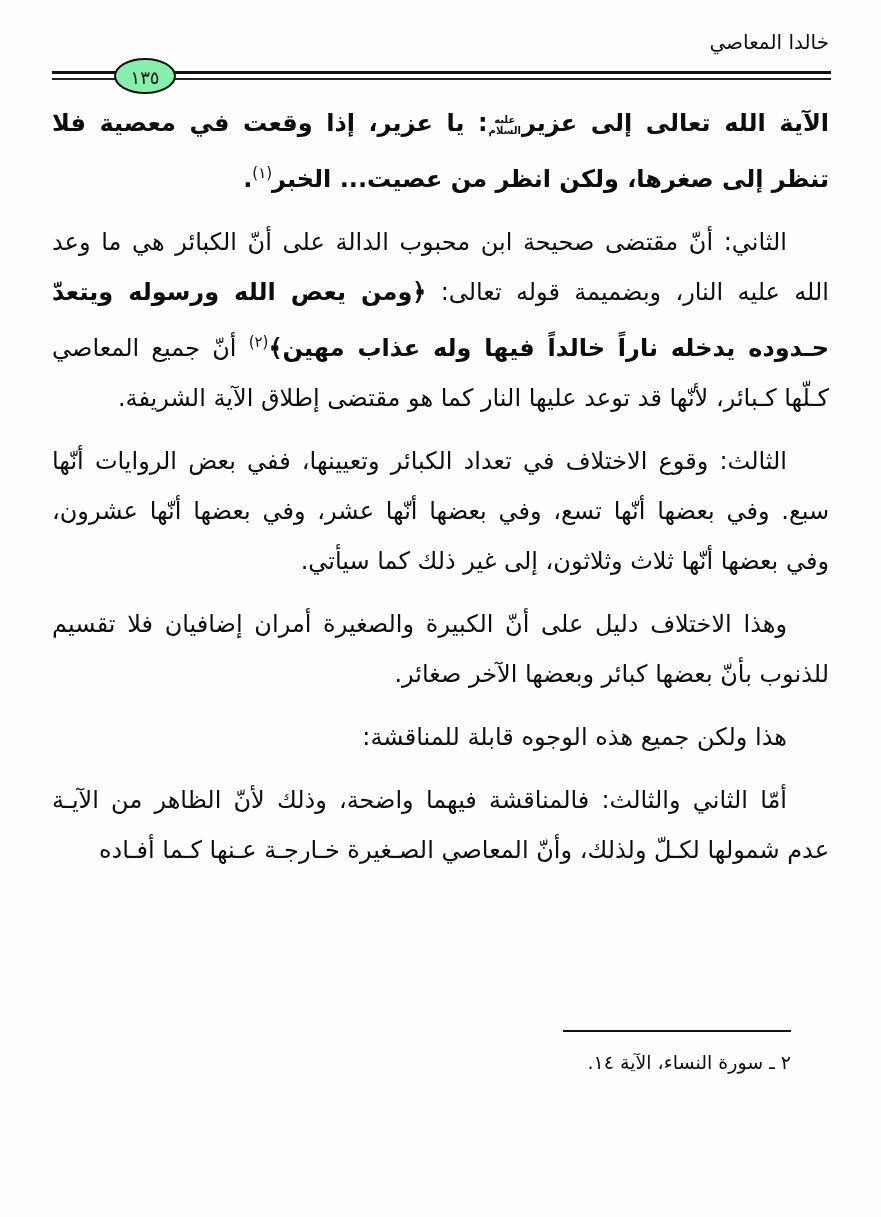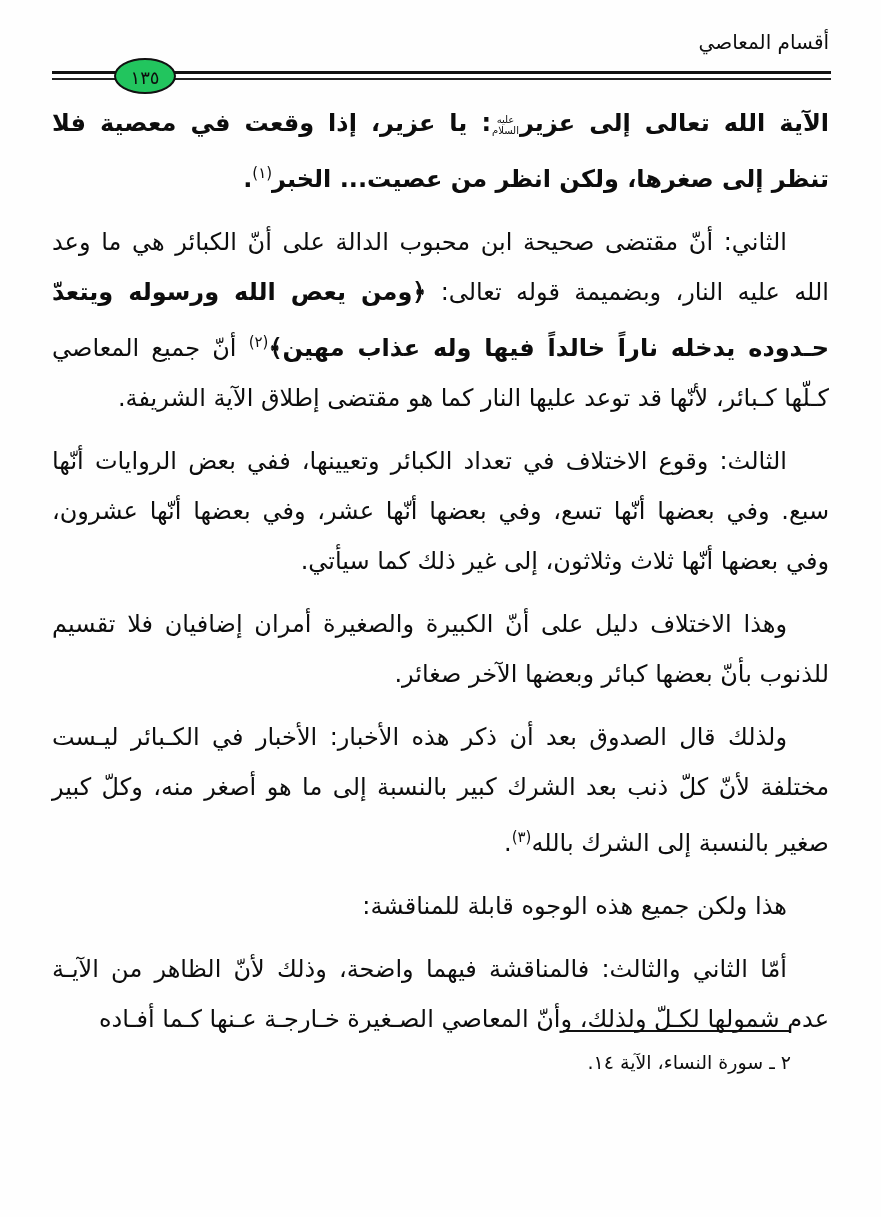--- a/index.html
+++ b/index.html
@@ -31,21 +31,21 @@
     height: 9px;
     border-top: 3px solid #111;
     border-bottom: 2px solid #222;
   }
   .page-number-badge {
     position: absolute;
     top: 58px;
     left: 114px;
     width: 62px;
     height: 36px;
-    background: #22c55e;
+    background: #86efac;
     border: 2.5px solid #111;
     border-radius: 50%;
     display: flex;
     align-items: center;
     justify-content: center;
     font-size: 18px;
     z-index: 2;
     padding-top: 2px;
   }
   
@@ -70,21 +70,21 @@
     letter-spacing: 1px;
   }
   .honorific {
     display: inline-flex;
     flex-direction: column;
     align-items: center;
     font-size: 10px;
     line-height: 1.05;
     vertical-align: 8px;
     margin: 0 1px;
-    font-weight: normal;
+    font-weight: bold;
   }
   
   .footnotes {
     position: absolute;
     top: 1030px;
     right: 90px;
     left: 52px;
     direction: rtl;
     text-align: right;
     font-size: 19px;
@@ -94,21 +94,21 @@
     border-top: 2px solid #111;
     margin-bottom: 10px;
   }
   .footnote-item { line-height: 40px; }
 </style>
 </head>
 <body>
 
 <div class="page">
 
-  <div class="header-title">أقسام المعاصي</div>
+  <div class="header-title">خالدا المعاصي</div>
   <div class="header-rule"></div>
   <div class="page-number-badge">
     <span>١٣٥</span>
   </div>
 
   <div class="content">
 
     <p class="bold">
       <span>الآية الله تعالى إلى عزير</span><span class="honorific">
           <span>عليه</span>
@@ -121,23 +121,20 @@
     </p>
 
     <p class="indent">
       <span class="lead">الثالث:</span><span> وقوع الاختلاف في تعداد الكبائر وتعيينها، ففي بعض الروايات أنّها سبع. وفي بعضها أنّها تسع، وفي بعضها أنّها عشر، وفي بعضها أنّها عشرون، وفي بعضها أنّها ثلاث وثلاثون، إلى غير ذلك كما سيأتي.</span>
     </p>
 
     <p class="indent">
       <span>وهذا الاختلاف دليل على أنّ الكبيرة والصغيرة أمران إضافيان فلا تقسيم للذنوب بأنّ بعضها كبائر وبعضها الآخر صغائر.</span>
     </p>
 
-    <p class="indent">
-      <span>ولذلك قال الصدوق بعد أن ذكر هذه الأخبار: الأخبار في الكـبائر ليـست مختلفة لأنّ كلّ ذنب بعد الشرك كبير بالنسبة إلى ما هو أصغر منه، وكلّ كبير صغير بالنسبة إلى الشرك بالله</span><span class="fn-marker">(٣)</span><span>.</span>
-    </p>
 
     <p class="indent">
       <span>هذا ولكن جميع هذه الوجوه قابلة للمناقشة:</span>
     </p>
 
     <p class="indent">
       <span class="lead">أمّا الثاني والثالث:</span><span> فالمناقشة فيهما واضحة، وذلك لأنّ الظاهر من الآيـة عدم شمولها لكـلّ ولذلك، وأنّ المعاصي الصـغيرة خـارجـة عـنها كـما أفـاده</span>
     </p>
 
   </div>

